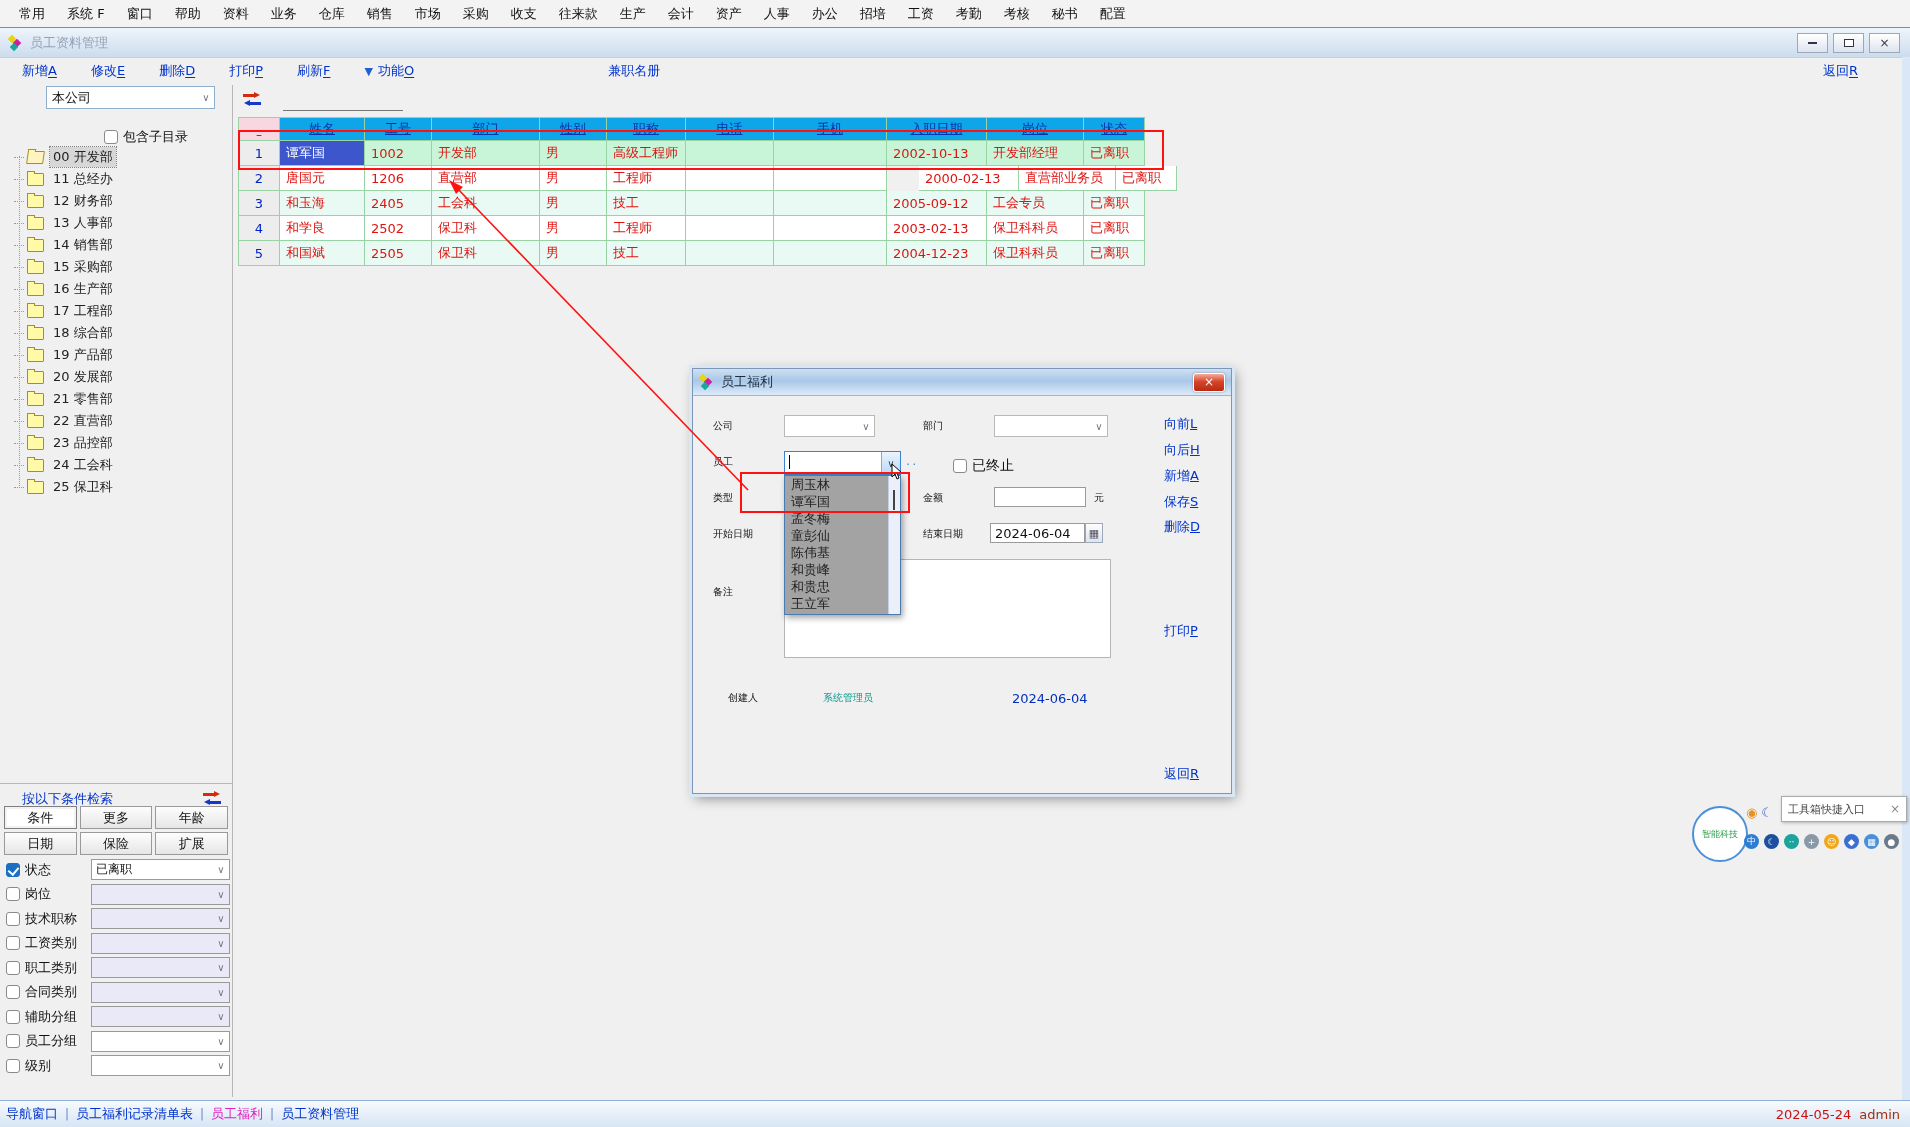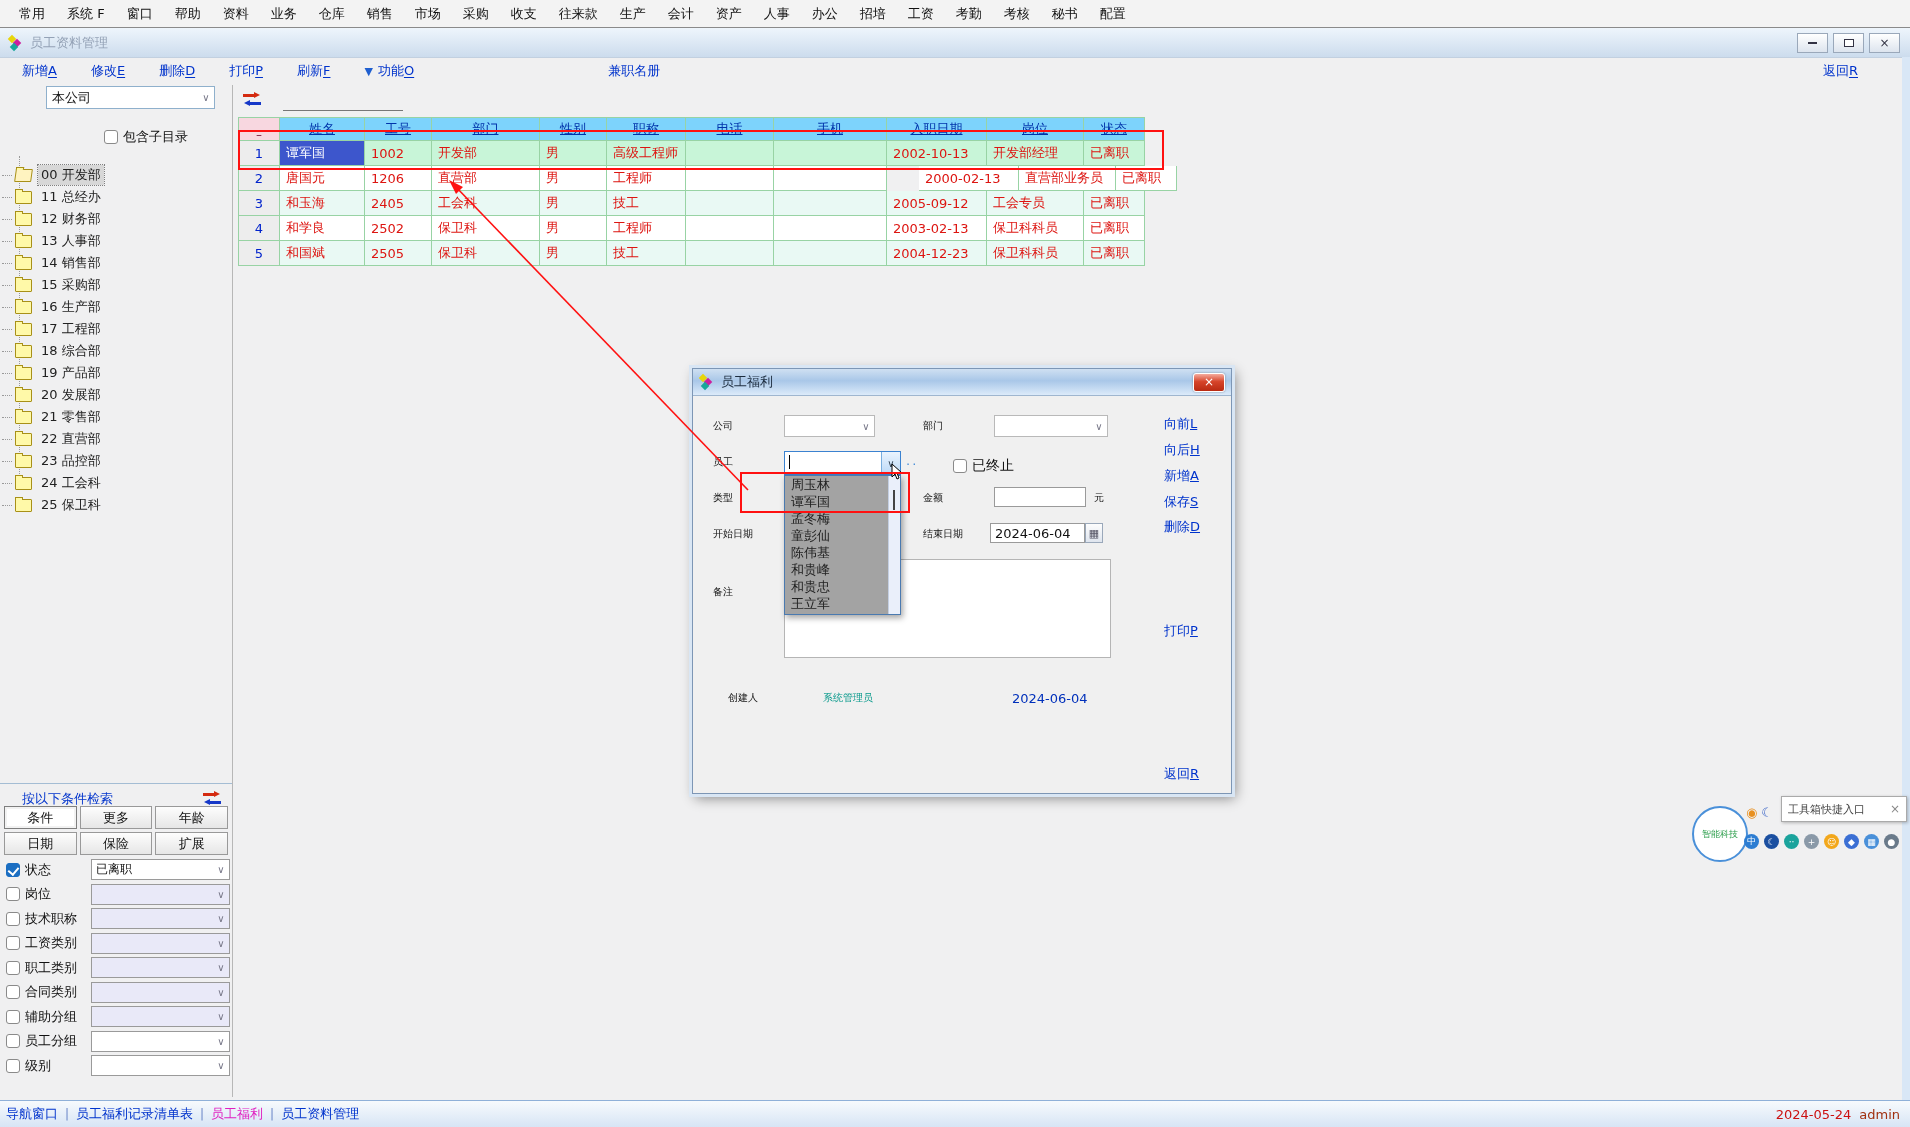--- a/index.html
+++ b/index.html
@@ -48,21 +48,21 @@
   #sync2{left:203px;top:791px;}
   .ufield{position:absolute;left:283px;top:96px;width:120px;height:14px;border-bottom:1px solid #777;}
 
   
   .vdivider{position:absolute;left:232px;top:85px;height:1012px;border-left:1px solid #b7b7b7;}
   .cbrow{position:absolute;display:flex;align-items:center;gap:5px;font-size:13px;color:#111;}
   #includeSub{left:104px;top:128px;}
   .cb{width:14px;height:14px;border:1px solid #8a8a8a;border-radius:3px;background:#fff;box-sizing:border-box;flex:none;}
   .cb.checked{background:#1b6ec2;border-color:#1b6ec2;position:relative;}
   .cb.checked::after{content:'';position:absolute;left:3px;top:1px;width:5px;height:8px;border:solid #fff;border-width:0 2px 2px 0;transform:rotate(40deg);}
-  #tree{position:absolute;left:2px;top:146px;width:212px;margin-top:18px;}
+  #tree{position:absolute;left:14px;top:146px;width:212px;}
   #treeline{position:absolute;left:19px;top:156px;height:332px;border-left:1px dotted #9a9a9a;}
   .tree-item{height:22px;display:flex;align-items:center;font-size:13px;color:#222;cursor:pointer;position:relative;z-index:2;}
   .tree-dash{width:10px;border-top:1px dotted #9a9a9a;margin-right:3px;}
   .folder{width:15px;height:11px;background:#fff9a8;border:1px solid #a89018;border-radius:1px;position:relative;margin-right:6px;flex:none;}
   .folder::before{content:'';position:absolute;top:-3px;left:-1px;width:6px;height:2px;background:#fff9a8;border:1px solid #a89018;border-bottom:none;}
   .folder.open{background:#fff3c0;transform:skewX(-8deg);}
   .tree-item.selected .tree-label{background:#d7d7d7;outline:1px dotted #808080;}
   .tree-label{padding:1px 3px;white-space:nowrap;}
 
   
@@ -76,21 +76,21 @@
   .frow .flab{width:66px;font-size:13px;color:#111;margin-left:5px;white-space:nowrap;overflow:hidden;}
   .fcombo{flex:1;height:19px;border:1px solid #9a9a9a;background:#e9e9f8;display:flex;align-items:center;font-size:12px;color:#111;}
   .fcombo.en{background:#fff;}
   .fcombo .cv{flex:1;padding-left:4px;}
 
   
   #grid{position:absolute;left:238px;top:117px;z-index:1;}
   .trow{display:flex;}
   .tcell{box-sizing:border-box;border-right:1px solid #98d3a4;border-bottom:1px solid #98d3a4;height:25px;font-size:13px;display:flex;align-items:center;padding-left:6px;background:#fff;overflow:hidden;white-space:nowrap;}
   .trow .tcell:first-child{border-left:1px solid #98d3a4;}
-  .thead .tcell{height:24px;border-top:1px solid #98d3a4;background:#7dd3fc;color:#0033aa;justify-content:center;padding-left:0;text-decoration:underline;}
+  .thead .tcell{height:24px;border-top:1px solid #98d3a4;background:#0ea5e9;color:#0033aa;justify-content:center;padding-left:0;text-decoration:underline;}
   .thead .tcell:first-child{background:#f8d7e0;color:#8a3050;}
   .cnum{background:#ededed;color:#0022cc;justify-content:center;padding-left:0;}
   .cdata{color:#dd1511;}
   .rowsel .tcell{background:#c8f5d8;}
   .rowsel .cnum{background:#ededed;}
   .alt .tcell{background:#e9f9f4;}
   .alt .cnum{background:#ededed;}
   .csel{background:#3d56cc !important;color:#fff !important;}
 
   

